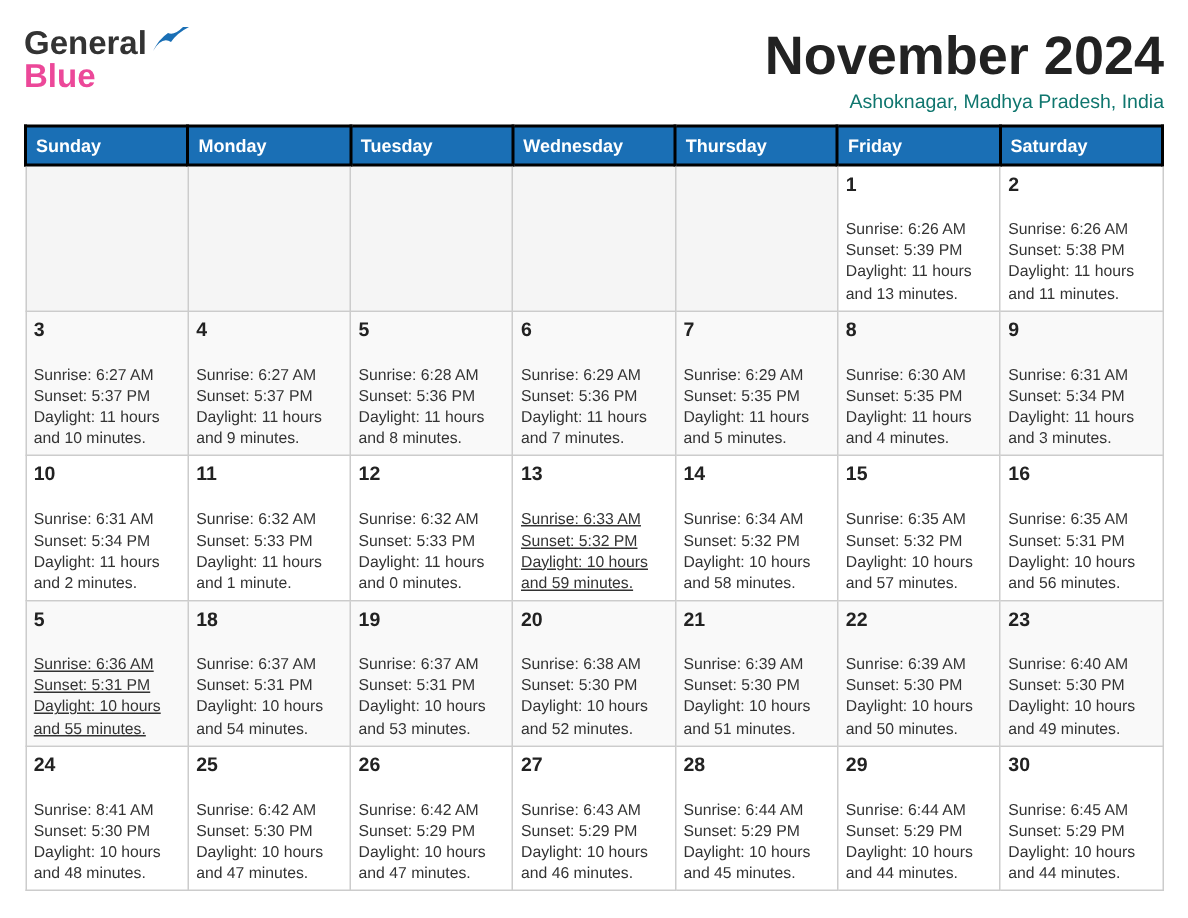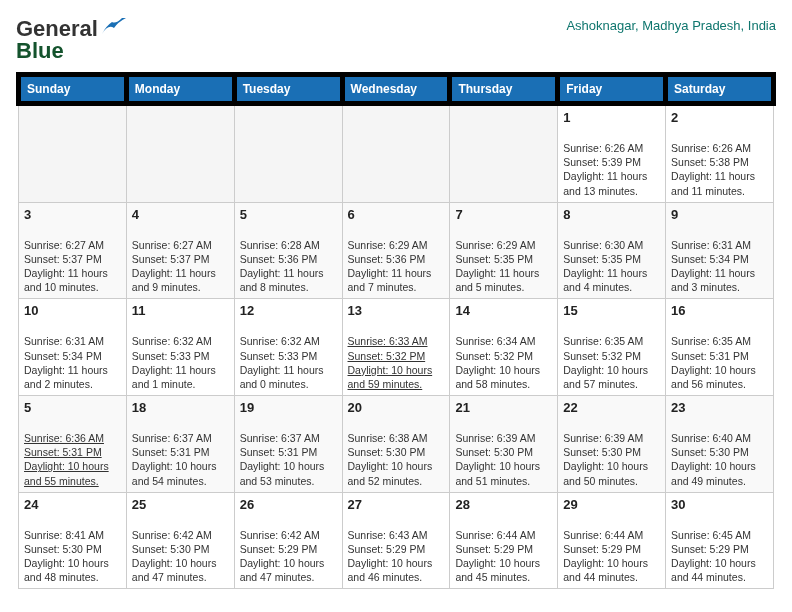--- a/index.html
+++ b/index.html
@@ -39,21 +39,21 @@
       border-collapse: collapse;
       font-size: 11px;
     }
     .calendar th {
       background: #1a6fb5;
       color: #fff;
       text-align: left;
       padding: 5px 6px;
       font-size: 12px;
       font-weight: bold;
-      border: 5px solid #000000;
+      border: 2px solid #000000;
     }
     .calendar td {
       vertical-align: top;
       padding: 4px 5px;
       border: 1px solid #ccc;
       width: 108px;
       min-height: 80px;
       background: #fff;
     }
     .calendar td.empty {
@@ -79,23 +79,24 @@
 <body>
 
 <div class="header">
   <div class="logo">
     <div style="display:flex; align-items:center;">
       <span style="font-size:22px; font-weight:bold; color:#333;">General</span>
       <svg width="28" height="22" viewBox="0 0 28 22" style="margin-left:2px; margin-top:-4px;">
         <path d="M2,18 Q8,8 14,12 Q18,6 26,2 L22,2 Q16,8 12,6 Q6,10 2,18Z" fill="#1a6fb5"></path>
       </svg>
     </div>
-    <span style="font-size:22px; font-weight:bold; color:#14532d; margin-top:-4px;">Blue</span>
+    <span style="font-size:22px; font-weight:bold; color:#ec4899; margin-top:-4px;">Blue</span>
   </div>
   <div class="title-section">
+    <div class="month-title">November 2024</div>
     <div class="location">Ashoknagar, Madhya Pradesh, India</div>
   </div>
 </div>
 
 <table class="calendar">
   <thead>
     <tr>
     <th>Sunday</th>
         <th>Monday</th>
         <th>Tuesday</th>

